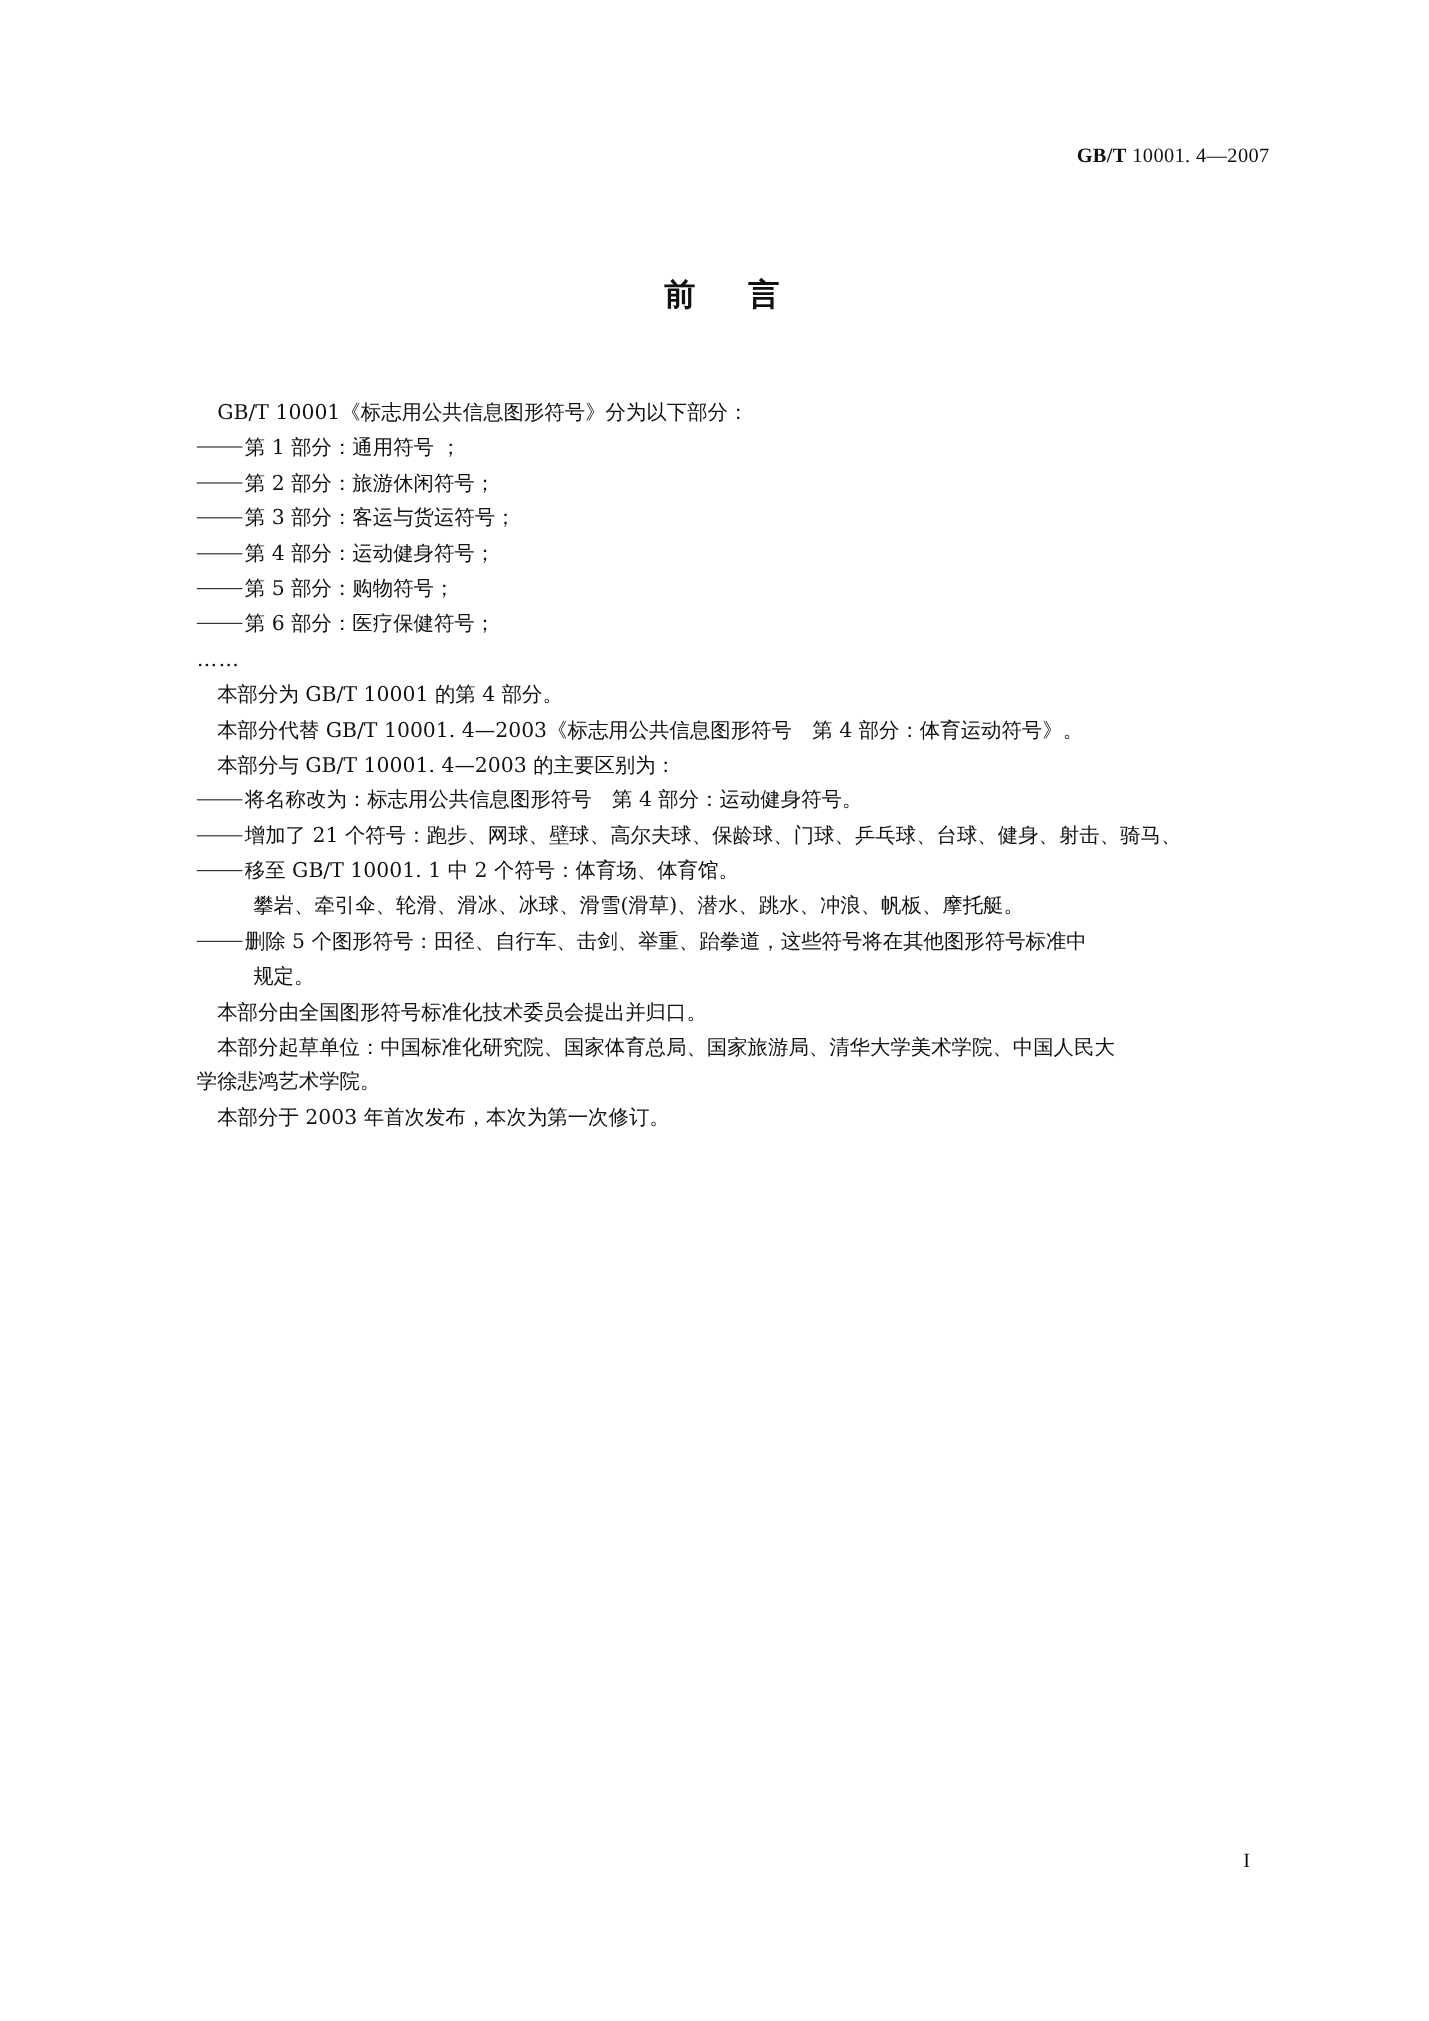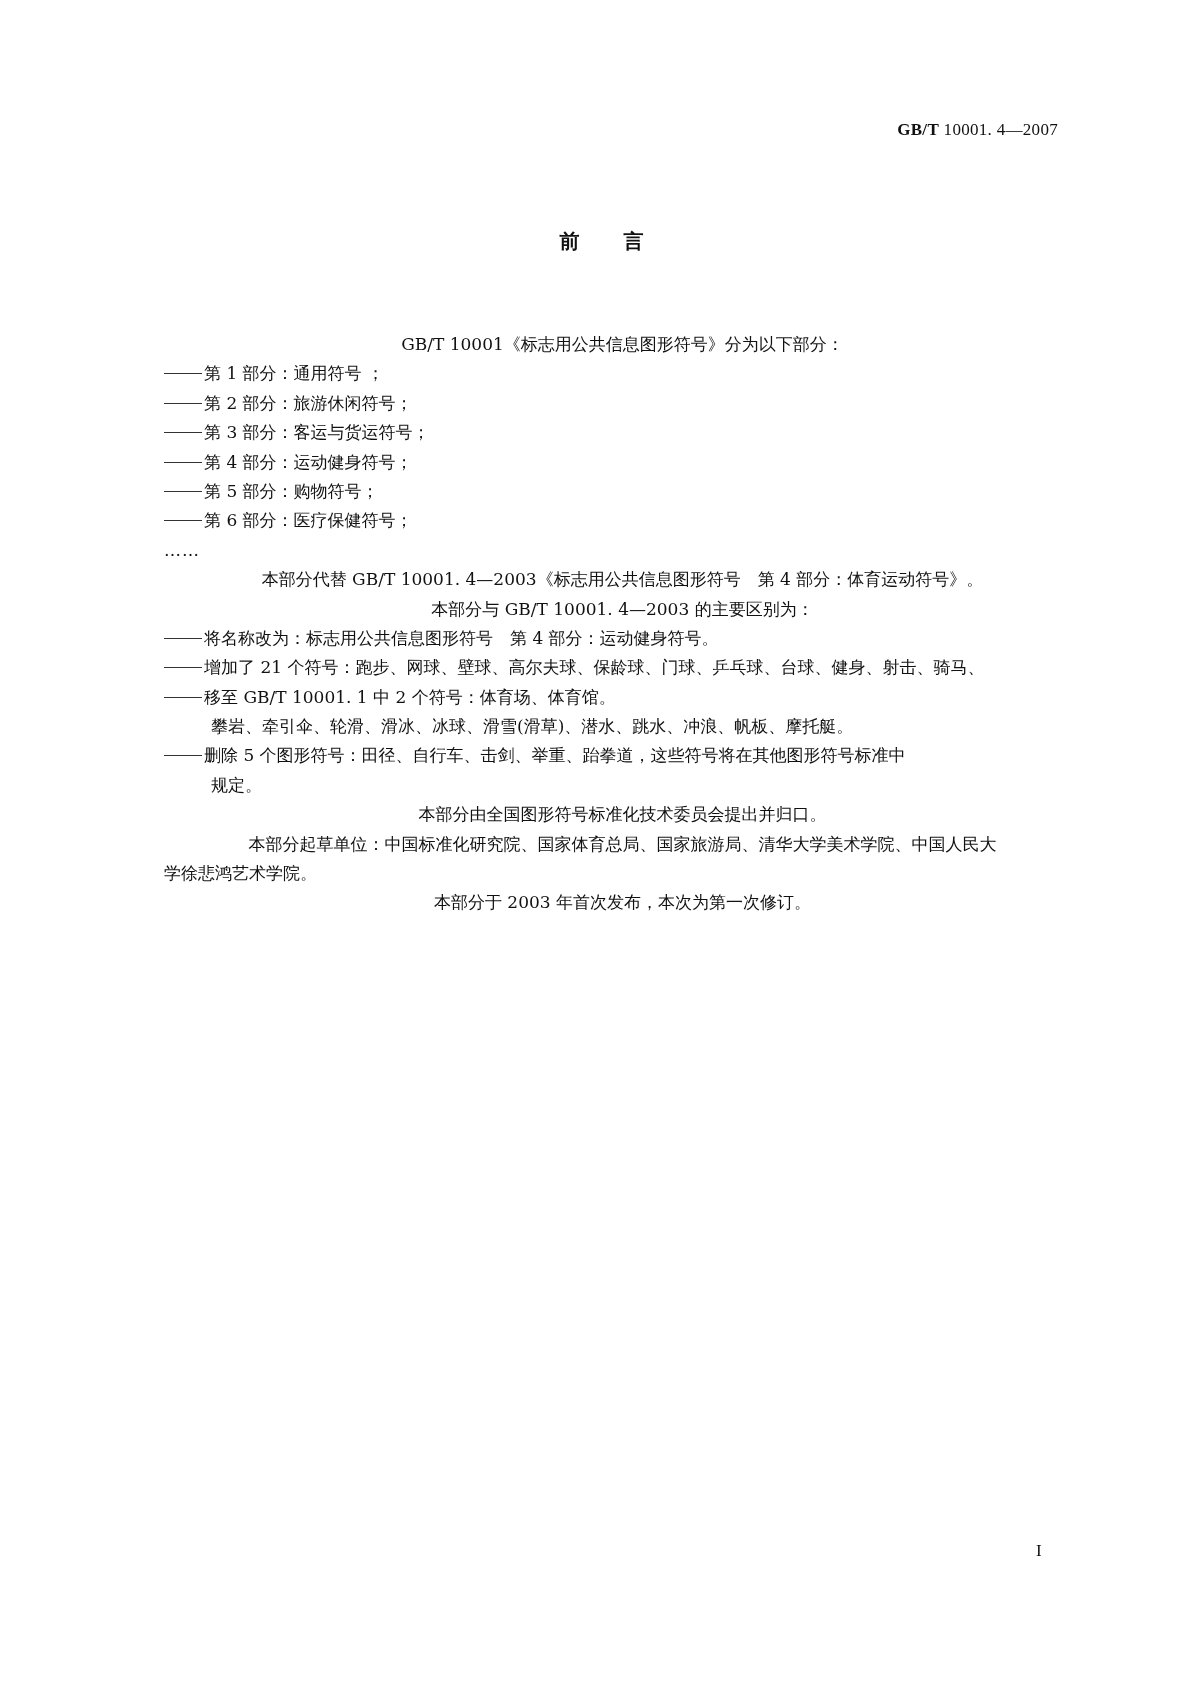--- a/index.html
+++ b/index.html
@@ -27,41 +27,40 @@
     .header-code .bold {
       font-weight: bold;
     }
     .title {
       position: absolute;
       top: 228px;
       left: 0;
       width: 1191px;
       text-align: center;
       font-family: "DejaVu Sans", "Liberation Sans", sans-serif;
-      font-size: 20px;
+      font-size: 26px;
       font-weight: bold;
       letter-spacing: 44px;
       padding-left: 56px;
       box-sizing: border-box;
     }
     .content {
       position: absolute;
       top: 330px;
       left: 164px;
       width: 900px;
       font-size: 17px;
       line-height: 29.4px;
     }
     .line {
       white-space: nowrap;
       height: 29.4px;
     }
     .indent {
       padding-left: 17px;
-      text-align: center;
     }
     .dash {
       display: inline-block;
       width: 38px;
       height: 1px;
       background: #333333;
       vertical-align: middle;
       margin-right: 2px;
       position: relative;
       top: -1px;
@@ -106,20 +105,21 @@
     <span class="dash"></span><span>第 4 部分：运动健身符号；</span>
   </div>
   <div class="line">
     <span class="dash"></span><span>第 5 部分：购物符号；</span>
   </div>
   <div class="line">
     <span class="dash"></span><span>第 6 部分：医疗保健符号；</span>
   </div>
   <div class="line ellipsis">……</div>
 
+  <div class="line indent">本部分为 GB/T 10001 的第 4 部分。</div>
   <div class="line indent">本部分代替 GB/T 10001. 4—2003《标志用公共信息图形符号　第 4 部分：体育运动符号》。</div>
   <div class="line indent">本部分与 GB/T 10001. 4—2003 的主要区别为：</div>
 
   <div class="line">
     <span class="dash"></span><span>将名称改为：标志用公共信息图形符号　第 4 部分：运动健身符号。</span>
   </div>
   <div class="line">
     <span class="dash"></span><span>增加了 21 个符号：跑步、网球、壁球、高尔夫球、保龄球、门球、乒乓球、台球、健身、射击、骑马、</span>
   </div>
   <div class="line">

